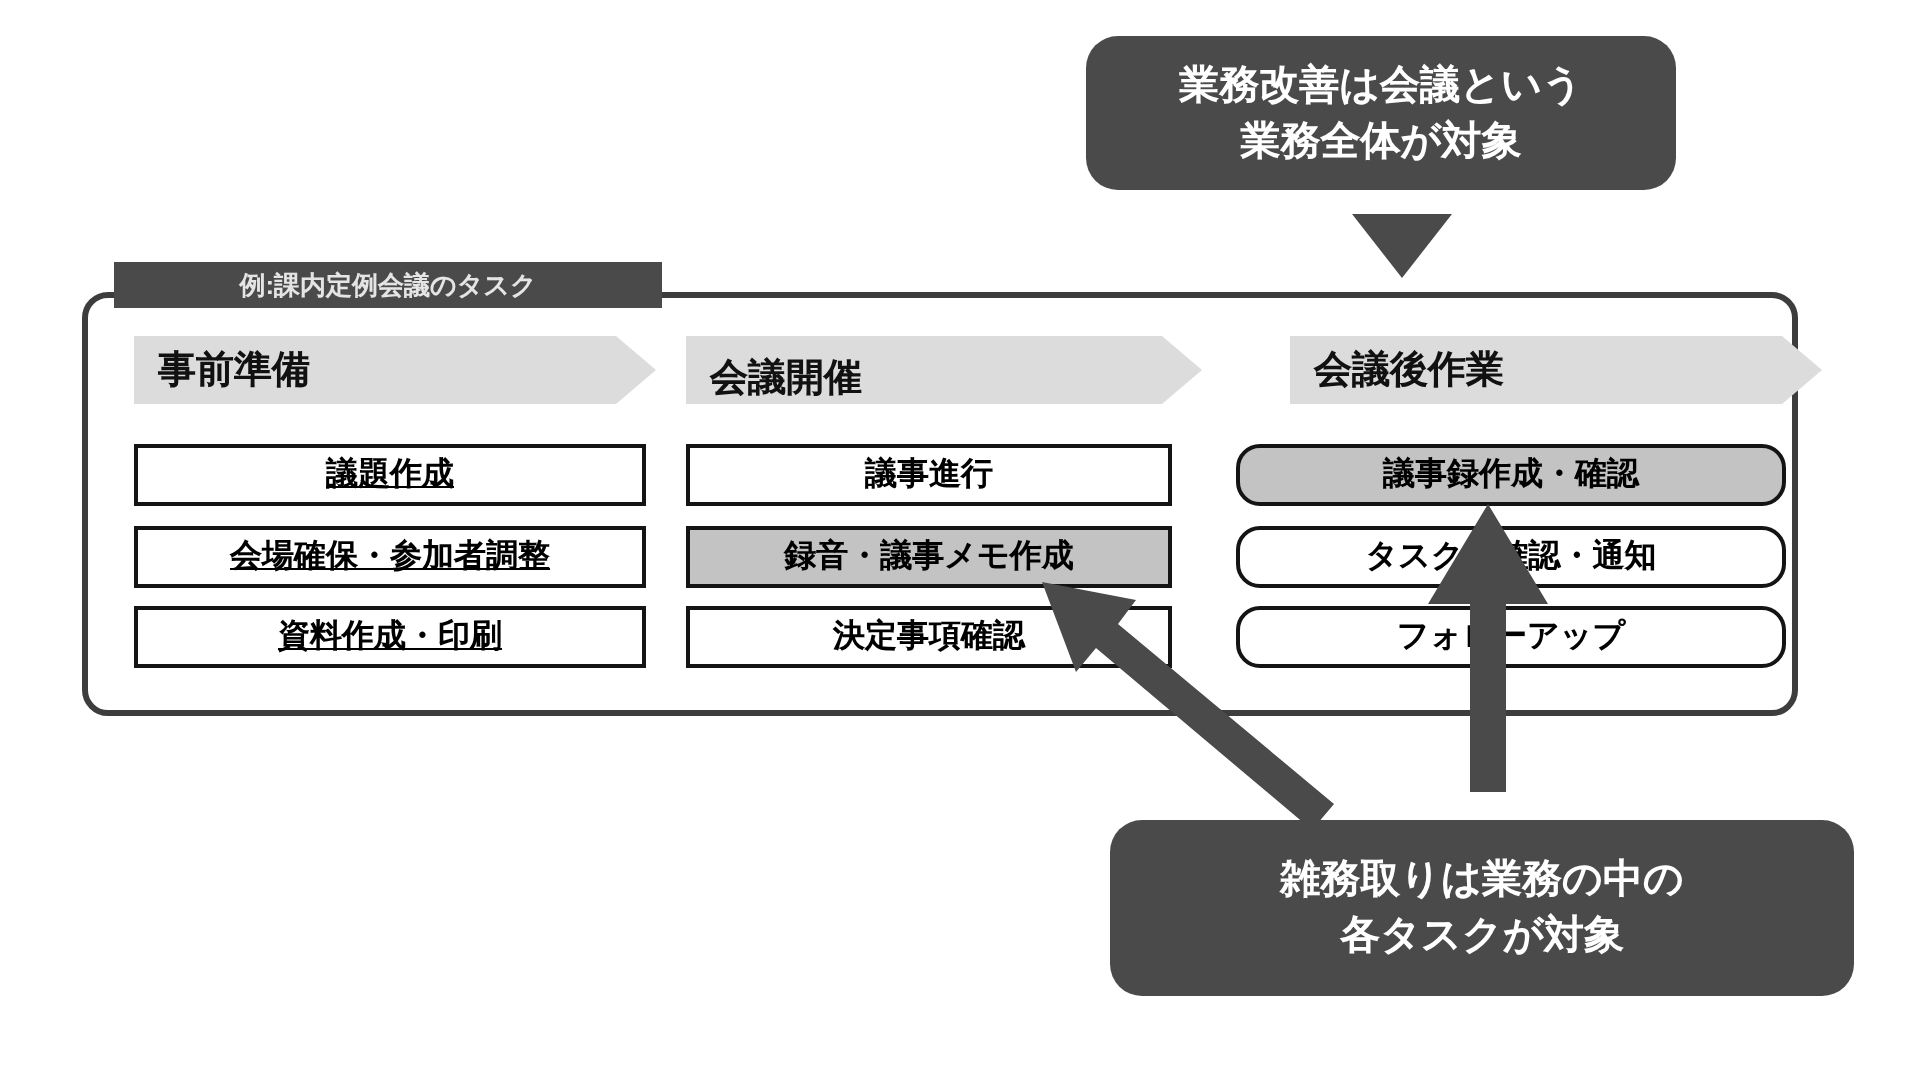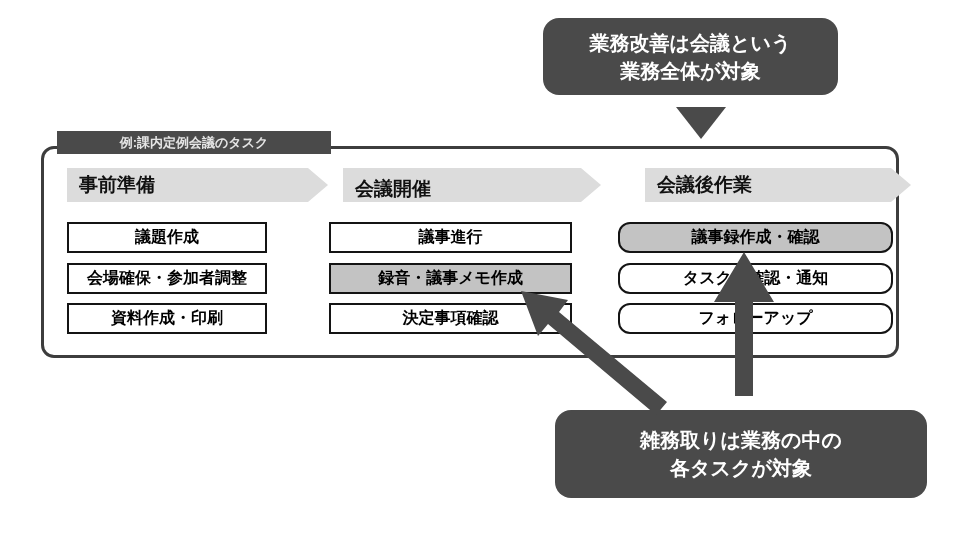--- a/index.html
+++ b/index.html
@@ -94,22 +94,22 @@
     align-items: center;
     justify-content: center;
     font-size: 16px;
     font-weight: bold;
     color: #000000;
     z-index: 2;
   }
   .task.highlighted { background: var(--highlight, #c3c3c3); }
 
   
-  .col1 { left: 67px;  width: 200px; }
-  .col2 { left: 329px; width: 243px; }
+  .col1 { left: 67px;  width: 256px; text-decoration: underline; }
+  .col2 { left: 343px; width: 243px; }
   .col3 { left: 618px; width: 275px; border-radius: 12px; }
   .row1 { top: 222px; }
   .row2 { top: 263px; }
   .row3 { top: 303px; }
 
   
   .arrows {
     position: absolute;
     left: 0; top: 0;
     z-index: 10;

